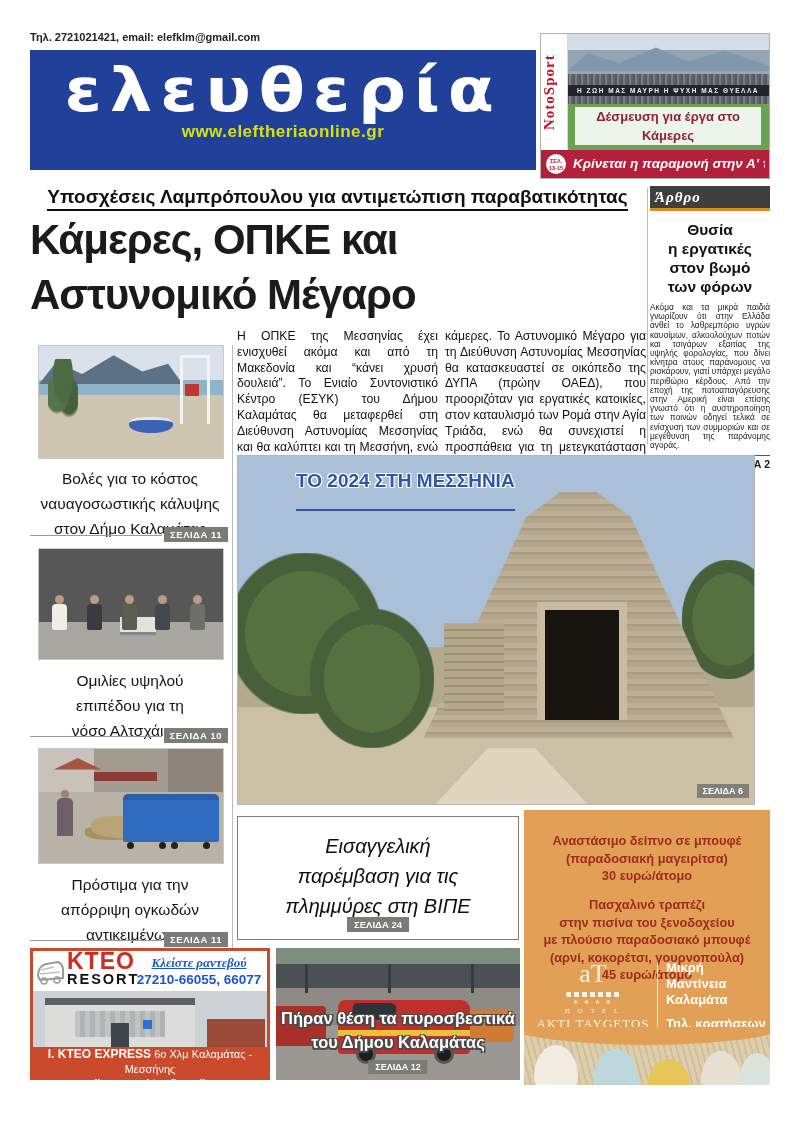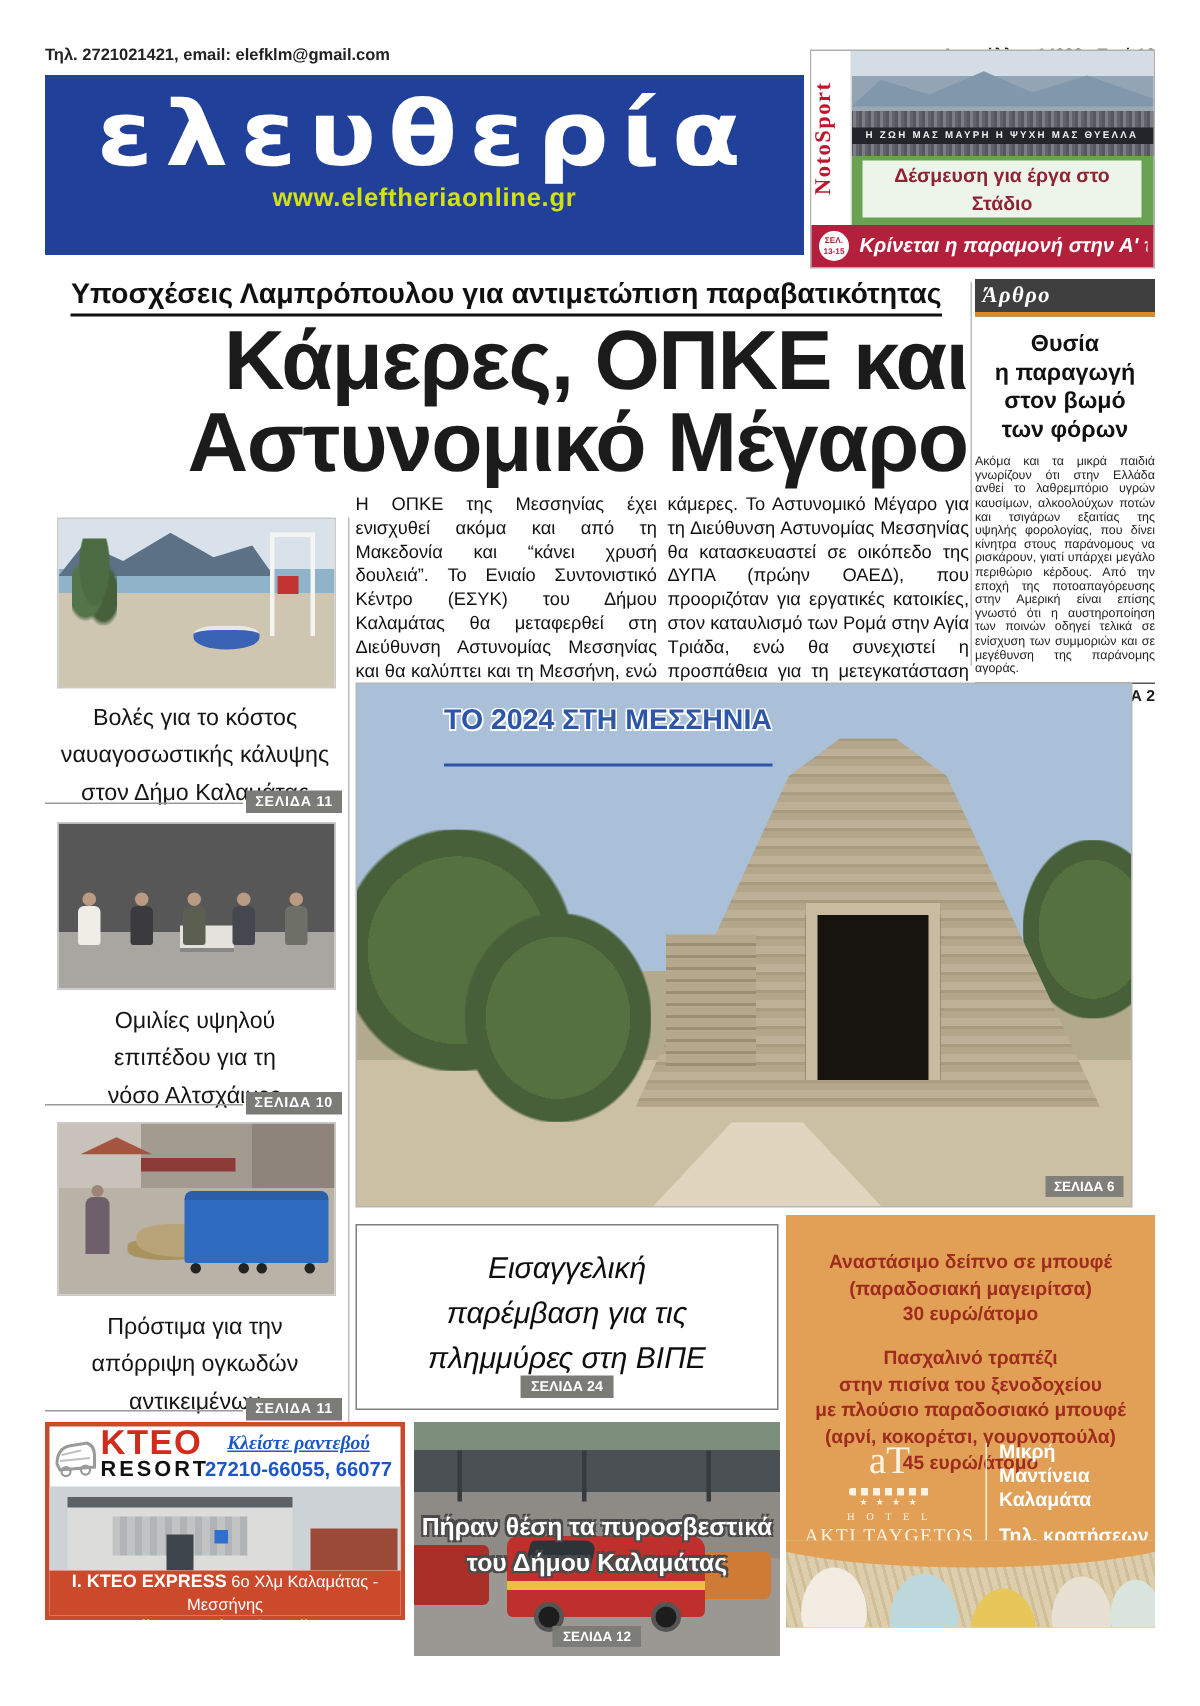--- a/index.html
+++ b/index.html
@@ -25,21 +25,21 @@
   .noto-crowd{left:0;top:34%;width:100%;height:26%;background:repeating-linear-gradient(90deg,#55585f 0 2px,#7b7e86 2px 4px,#60636b 4px 6px);}
   .noto-banner{left:0;top:44%;width:100%;height:11px;background:#23252b;color:#eee;font-size:6.5px;font-weight:bold;letter-spacing:1.5px;line-height:11px;text-align:center;overflow:hidden;white-space:nowrap;}
   .noto-cap{left:4%;top:62%;width:92%;background:rgba(255,255,255,.88);color:#8c2433;font-weight:bold;font-size:13px;line-height:19px;text-align:center;}
   .noto-bar{left:0;bottom:0;width:100%;height:28px;background:#b3203c;color:#fff;}
   .noto-circle{position:absolute;left:5px;top:4px;width:20px;height:20px;border-radius:50%;background:#fff;color:#b3203c;font-size:5.5px;font-weight:bold;line-height:6.5px;text-align:center;padding-top:4px;box-sizing:border-box;}
   .noto-head{position:absolute;left:32px;top:0;right:4px;font-style:italic;font-weight:bold;font-size:13.5px;line-height:28px;white-space:nowrap;overflow:hidden;}
 
   
   .kicker{left:30px;top:186px;width:615px;text-align:center;font-size:19px;font-weight:bold;color:#101010;}
   .kicker span{border-bottom:2px solid #101010;padding-bottom:2px;}
-  .headline{left:30px;top:212px;width:615px;text-align:right;font-size:56px;line-height:55px;font-weight:800;color:#1b1b1b;letter-spacing:-1px;}
+  .headline{left:30px;top:212px;width:615px;text-align:left;font-size:42px;line-height:55px;font-weight:800;color:#1b1b1b;letter-spacing:-1px;}
   .leadcol{top:329px;width:201px;font-size:12.2px;line-height:15.8px;color:#111;}
   .pgref{font-weight:bold;white-space:nowrap;}
 
   
   .arthro{left:650px;top:186px;width:120px;}
   .arthro-bar{background:#3f3f3f;border-bottom:3px solid #d88d26;color:#fff;font-family:"Liberation Serif","DejaVu Serif",serif;font-style:italic;font-weight:bold;font-size:15px;line-height:20px;padding:1px 0 1px 5px;letter-spacing:1px;}
   .arthro-title{margin-top:9px;font-size:15.5px;font-weight:bold;line-height:19px;text-align:center;color:#111;}
   .arthro-body{margin-top:7px;font-size:8.3px;line-height:9.2px;color:#222;}
   .arthro-foot{margin-top:5px;border-top:1px solid #555;padding-top:2px;text-align:right;font-size:10.5px;font-weight:bold;}
 
@@ -122,21 +122,21 @@
   .kteo-b1:before{content:"";position:absolute;left:30px;top:6px;width:90px;height:26px;background:repeating-linear-gradient(90deg,#c2c4c4 0 5px,#b0b4b6 5px 10px);}
   .kteo-b1:after{content:"";position:absolute;left:66px;bottom:0;width:18px;height:24px;background:#3c444c;}
   .kteo-sign{position:absolute;left:110px;bottom:18px;width:9px;height:9px;background:#2f6fd0;}
   .kteo-b2{position:absolute;right:2px;bottom:0;width:58px;height:28px;background:#9c4a38;}
   .kteo-foot{left:0;bottom:0;width:100%;height:30px;background:#cc4a2c;color:#fff;text-align:center;position:absolute;}
   .kteo-foot .f1{font-size:11px;line-height:15px;}
   .kteo-foot .f1 b{font-weight:800;font-size:12px;}
   .kteo-foot .f2{font-size:10.5px;line-height:12px;font-weight:bold;}
 
   
-  .fire{left:276px;top:948px;width:244px;height:156px;overflow:hidden;background:linear-gradient(#7d8f7c 0 12%,#4a5054 12% 30%,#8e8b86 30% 58%,#9b9894 58% 100%);}
+  .fire{left:276px;top:948px;width:244px;height:132px;overflow:hidden;background:linear-gradient(#7d8f7c 0 12%,#4a5054 12% 30%,#8e8b86 30% 58%,#9b9894 58% 100%);}
   .fire-post{position:absolute;top:12%;width:3px;height:22%;background:#363b3e;}
   .fire-truckL{left:-8px;bottom:34px;width:58px;height:40px;background:#a83028;border-radius:4px;}
   .fire-truckR{right:6px;bottom:38px;width:62px;height:32px;background:#cf7a35;border-radius:5px;}
   .fire-truck{left:62px;bottom:26px;width:132px;height:54px;background:#bf2f2c;border-radius:7px 9px 4px 4px;}
   .fire-truck:before{content:"";position:absolute;left:14px;top:3px;width:44px;height:17px;background:#2c3438;border-radius:3px 8px 0 0;transform:skewX(-14deg);}
   .fire-truck:after{content:"";position:absolute;left:0;top:30px;width:100%;height:6px;background:#e8c23a;}
   .fire-wheel{position:absolute;bottom:16px;width:20px;height:20px;border-radius:50%;background:#1d1d1d;border:3px solid #555;box-sizing:border-box;}
   .fire-cap{left:0;width:100%;top:58px;text-align:center;font-size:16.5px;line-height:24px;font-weight:800;color:#fff;text-shadow:-1.5px -1.5px 0 #4a4a4a,1.5px -1.5px 0 #4a4a4a,-1.5px 1.5px 0 #4a4a4a,1.5px 1.5px 0 #4a4a4a;}
   .fire-badge{position:absolute;left:50%;transform:translateX(-50%);bottom:6px;background:rgba(122,122,118,.95);color:#fff;font-size:9px;font-weight:bold;padding:2px 7px;}
 </style>
@@ -151,21 +151,21 @@
   <div class="abs masthead">
     <span class="logo">ελευθερία</span>
     <div class="murl">www.eleftheriaonline.gr</div>
   </div>
 
   <div class="abs noto">
     <div class="abs noto-photo">
       <div class="abs noto-mtn"></div>
       <div class="abs noto-crowd"></div>
       <div class="abs noto-banner">Η ΖΩΗ ΜΑΣ ΜΑΥΡΗ Η ΨΥΧΗ ΜΑΣ ΘΥΕΛΛΑ</div>
-      <div class="abs noto-cap">Δέσμευση για έργα στο Στάδιο</div>
+      <div class="abs noto-cap">Δέσμευση για έργα στο Κάμερες</div>
     </div>
     <div class="abs noto-strip">
       <div class="noto-brand">NotoSport</div>
     </div>
     <div class="abs noto-bar">
       <span class="noto-circle ml">ΣΕΛ.
 13-15</span>
       <span class="noto-head">Κρίνεται η παραμονή στην Α' τοπική</span>
     </div>
   </div>
@@ -173,21 +173,21 @@
   <div class="abs kicker"><span>Υποσχέσεις Λαμπρόπουλου για αντιμετώπιση παραβατικότητας</span></div>
   <div class="abs headline ml">Κάμερες, ΟΠΚΕ και
 Αστυνομικό Μέγαρο</div>
   <p class="abs leadcol jst" style="left:237px;margin:0;">Η ΟΠΚΕ της Μεσσηνίας έχει ενισχυθεί ακόμα και από τη Μακεδονία και “κάνει χρυσή δουλειά”. Το Ενιαίο Συντονιστικό Κέντρο (ΕΣΥΚ) του Δήμου Καλαμάτας θα μεταφερθεί στη Διεύθυνση Αστυνομίας Μεσσηνίας και θα καλύπτει και τη Μεσσήνη, ενώ έχουν προσδιοριστεί 130 σημεία ενδιαφέροντος για να τοποθετηθούν</p>
   <p class="abs leadcol jst" style="left:445px;margin:0;"><span>κάμερες. Το Αστυνομικό Μέγαρο για τη Διεύθυνση Αστυνομίας Μεσσηνίας θα κατασκευαστεί σε οικόπεδο της ΔΥΠΑ (πρώην ΟΑΕΔ), που προοριζόταν για εργατικές κατοικίες, στον καταυλισμό των Ρομά στην Αγία Τριάδα, ενώ θα συνεχιστεί η προσπάθεια για τη μετεγκατάσταση των Ρομά στην Μπιρμπίτα.</span> <b class="pgref">■ ΣΕΛΙΔΕΣ 4-5</b></p>
 
   <div class="abs vline" style="left:647px;top:188px;height:256px;"></div>
   <div class="abs arthro">
     <div class="arthro-bar">Άρθρο</div>
     <div class="arthro-title ml">Θυσία
-η παραγωγή
+η εργατικές
 στον βωμό
 των φόρων</div>
     <div class="arthro-body jst">Ακόμα και τα μικρά παιδιά γνωρίζουν ότι στην Ελλάδα ανθεί το λαθρεμπόριο υγρών καυσίμων, αλκοολούχων ποτών και τσιγάρων εξαιτίας της υψηλής φορολογίας, που δίνει κίνητρα στους παράνομους να ρισκάρουν, γιατί υπάρχει μεγάλο περιθώριο κέρδους. Από την εποχή της ποτοαπαγόρευσης στην Αμερική είναι επίσης γνωστό ότι η αυστηροποίηση των ποινών οδηγεί τελικά σε ενίσχυση των συμμοριών και σε μεγέθυνση της παράνομης αγοράς.</div>
     <div class="arthro-foot">ΣΕΛΙΔΑ 2</div>
   </div>
 
   <div class="abs vline" style="left:232px;top:345px;height:735px;"></div>
 
   <div class="abs sb-photo beach" style="top:345px;height:114px;">
     <div class="ph beach-mtn"></div>

